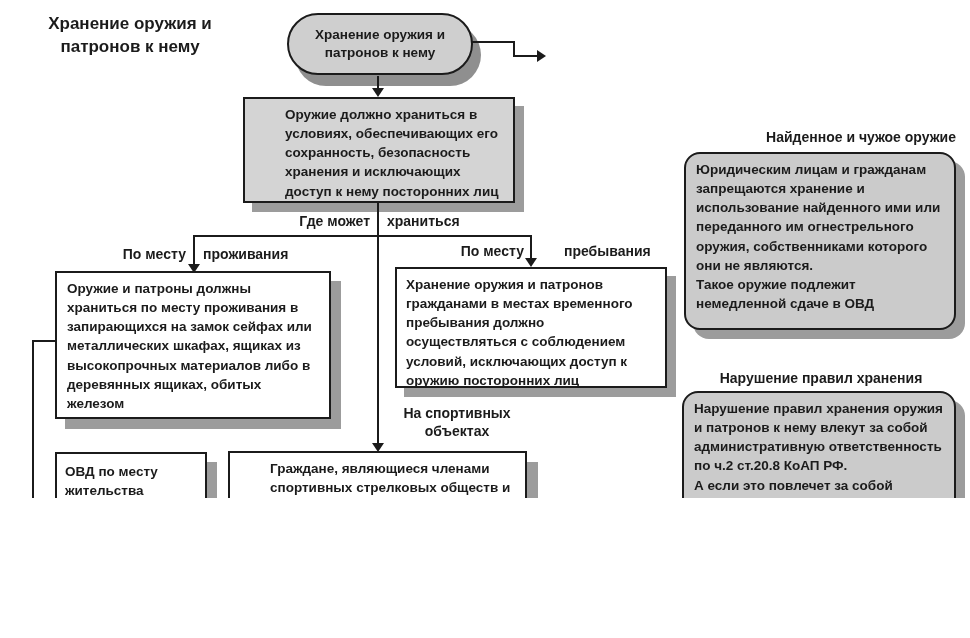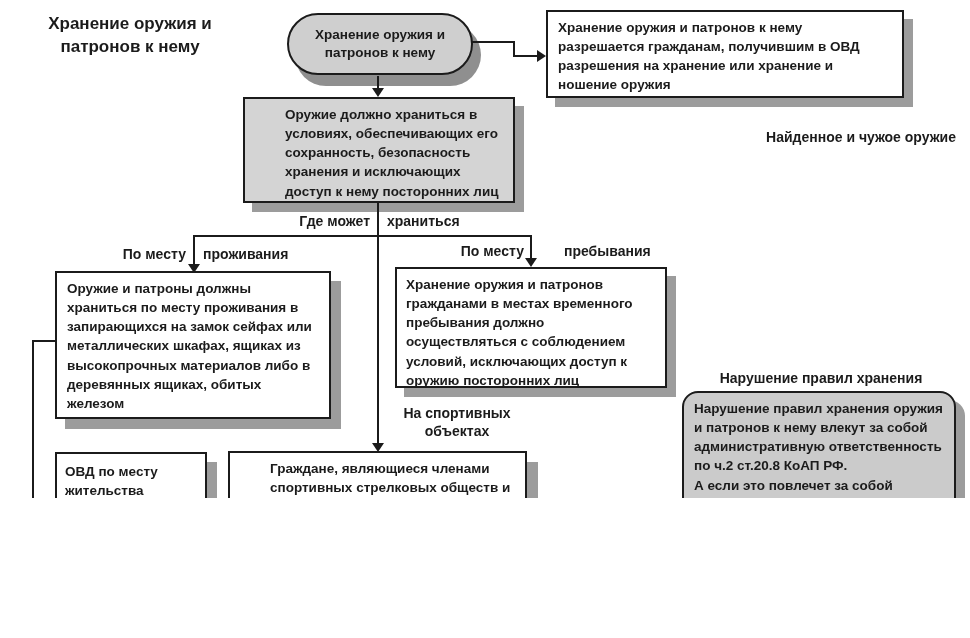--- a/index.html
+++ b/index.html
@@ -72,21 +72,20 @@
 
   <div class="oval" style="left:287px;top:13px;width:186px;height:62px;">
     <span>Хранение оружия и патронов к нему</span>
   </div>
 
   <div class="hline" style="left:471px;top:41px;width:44px;"></div>
   <div class="vline" style="left:513px;top:41px;height:16px;"></div>
   <div class="hline" style="left:513px;top:55px;width:24px;"></div>
   <div class="arr-right" style="left:537px;top:50px;"></div>
 
-  <div class="node shadow-9" style="left:546px;top:10px;width:358px;height:88px;">Хранение оружия и патронов к нему разрешается гражданам, получившим в ОВД разрешения на хранение или хранение и ношение оружия</div>
 
   <div class="vline" style="left:377px;top:76px;height:14px;"></div>
   <div class="arr-down" style="left:372px;top:88px;"></div>
 
   <div class="node gray shadow-9" style="left:243px;top:97px;width:272px;height:106px;">Оружие должно храниться в условиях, обеспечивающих его сохранность, безопасность хранения и исключающих доступ к нему посторонних лиц</div>
 
   <div class="vline" style="left:377px;top:203px;height:241px;"></div>
   <div class="arr-down" style="left:372px;top:443px;"></div>
 
   <div class="lbl right" style="left:266px;top:213px;width:104px;">Где может</div>
@@ -113,20 +112,22 @@
 
   <div class="node shadow-10" style="left:55px;top:452px;width:152px;height:142px;padding:8px 8px;">ОВД по месту жительства владельцев имеют право проверять условия хранения зарегистрированного ими оружия</div>
 
   <div class="node shadow-9" style="left:395px;top:267px;width:272px;height:121px;padding:6px 9px;">Хранение оружия и патронов гражданами в местах временного пребывания должно осуществляться с соблюдением условий, исключающих доступ к оружию посторонних лиц</div>
 
   <div class="lbl center" style="left:390px;top:404px;width:134px;line-height:1.3;">На спортивных объектах</div>
 
   <div class="node shadow-11" style="left:228px;top:451px;width:299px;height:155px;">Граждане, являющиеся членами спортивных стрелковых обществ и клубов, могут хранить принадлежащее им оружие и патроны на спортивных стрелково-стендовых объектах по месту проведения тренировочных стрельб и соревнований</div>
 
   <div class="lbl center" style="left:686px;top:129px;width:270px;text-align:right;">Найденное и чужое оружие</div>
+  <div class="node panel shadow-9 pre" style="left:684px;top:152px;width:272px;height:178px;">Юридическим лицам и гражданам запрещаются хранение и использование найденного ими или переданного им огнестрельного оружия, собственниками которого они не являются.
+Такое оружие подлежит немедленной сдаче в ОВД</div>
 
   <div class="lbl center" style="left:686px;top:370px;width:270px;">Нарушение правил хранения</div>
   <div class="node panel shadow-9 pre" style="left:682px;top:391px;width:274px;height:228px;">Нарушение правил хранения оружия и патронов к нему влекут за собой административную ответственность по  ч.2 ст.20.8 КоАП РФ.
 А если это повлечет за собой завладение этим оружием другим лицом с тяжкими последствиями, то на небрежного владельца оружия лицо возлагается ответственность, предусмотренная ст.224 УК РФ</div>
 
   <svg class="emblem" width="116" height="95" viewBox="0 0 116 95" aria-hidden="true">
     <g stroke="#b9b9b9" stroke-width="1.6" fill="rgba(255,255,255,0.55)">
       <path d="M6,4 H110 V56 C110,70 92,76 58,92 C24,76 6,70 6,56 Z"></path>
     </g>
     <g stroke="#bdbdbd" stroke-width="1.4" fill="none">

